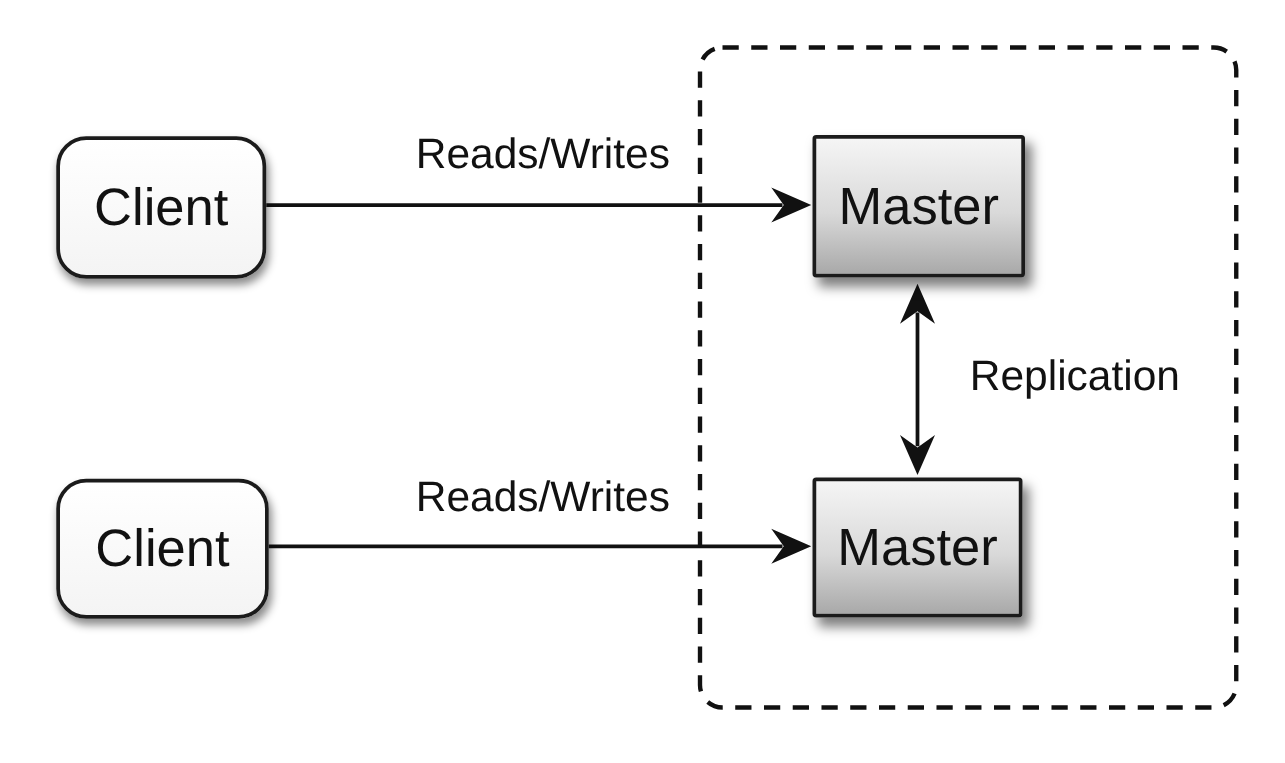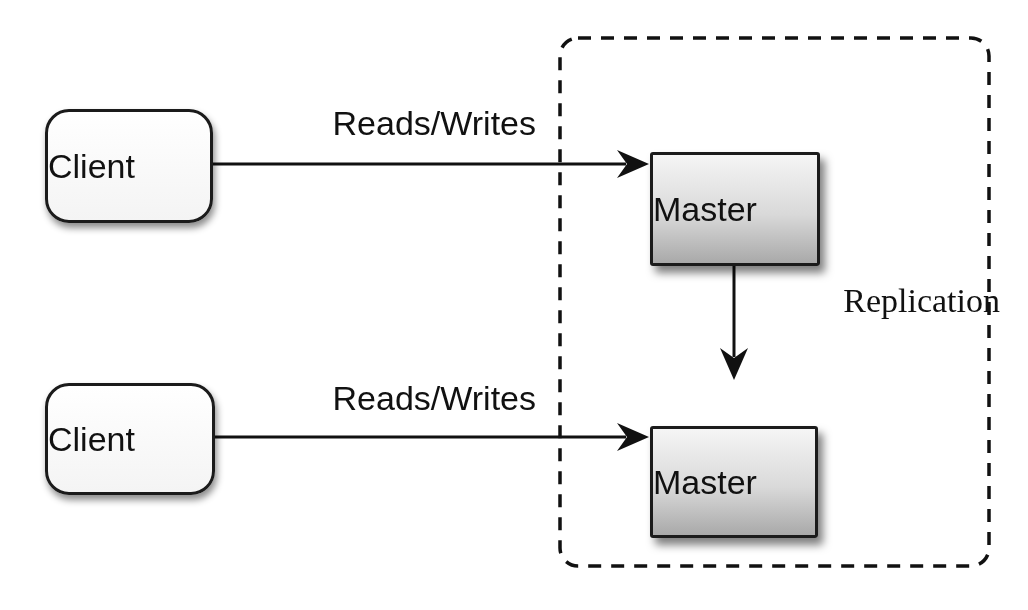--- a/index.html
+++ b/index.html
@@ -18,51 +18,51 @@
   #arrow-layer {
     position: absolute;
     left: 0; top: 0;
     width: 1028px;
     height: 610px;
   }
   .node {
     position: absolute;
     display: flex;
     align-items: center;
-    font-size: 34px;
+    justify-content: center;
+    font-size: 42px;
     color: #111111;
     box-sizing: border-box;
     border: 3px solid #1b1b1b;
   }
   .client {
     border-radius: 24px;
     background: linear-gradient(180deg, #ffffff 0%, #f4f4f4 100%);
     box-shadow: 2px 5px 7px rgba(0,0,0,0.45);
   }
   .master {
     border-radius: 3px;
     background: linear-gradient(180deg, #f5f5f5 0%, #d9d9d9 55%, #a9a9a9 100%);
     box-shadow: 5px 7px 9px rgba(0,0,0,0.5);
-    margin-top: 44px;
   }
   #client-1 { left: 45px;  top: 109px; width: 168px; height: 114px; }
   #client-2 { left: 45px;  top: 383px; width: 170px; height: 112px; }
   #master-1 { left: 650px; top: 108px; width: 170px; height: 114px; }
   #master-2 { left: 650px; top: 382px; width: 168px; height: 112px; }
   .edge-label {
     position: absolute;
     font-size: 34px;
     color: #111111;
     text-align: right;
     white-space: nowrap;
     line-height: 1;
   }
   #label-rw-1 { left: 236px; top: 106px; width: 300px; }
   #label-rw-2 { left: 236px; top: 381px; width: 300px; }
-  #label-repl { left: 788px; top: 284px; width: 212px; font-family: Liberation Serif, serif; }
+  #label-repl { left: 732px; top: 284px; width: 212px; }
 </style>
 </head>
 <body>
 
 <div id="canvas">
 
   <svg id="arrow-layer" viewBox="0 0 1028 610" xmlns="http://www.w3.org/2000/svg">
 
     <rect x="560" y="38" width="429" height="528" rx="18" ry="18" fill="none" stroke="#111111" stroke-width="3.5" stroke-dasharray="13 10"></rect>
 

